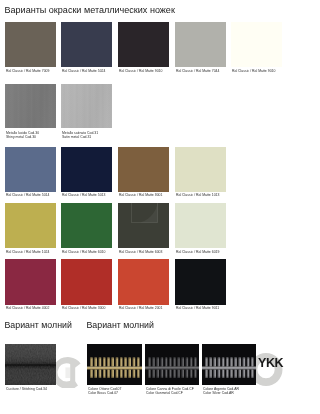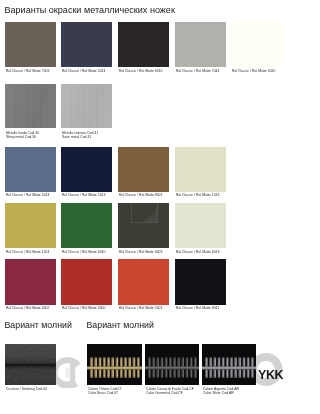--- a/index.html
+++ b/index.html
@@ -8,21 +8,21 @@
        overflow:hidden;position:relative;
        -webkit-font-smoothing:antialiased;}
   .h1,.h2,.lbl,.ykk{transform:translateZ(0);}
   .page{position:absolute;left:0;top:0;width:289px;height:392px;background:#fff;}
   .h1{position:absolute;left:4.5px;top:5px;font-size:9.05px;color:#1a1a1a;}
   .h2{position:absolute;font-size:8.8px;color:#1a1a1a;}
   .sw{position:absolute;}
   .lbl{position:absolute;font-size:3.45px;color:#2f2f2f;line-height:4.1px;white-space:nowrap;}
   .leather{overflow:hidden;}
   .leather svg{display:block;}
-  .ykk{position:absolute;left:258px;top:368px;font-size:12.5px;font-weight:bold;color:#1a1a1a;
+  .ykk{position:absolute;left:258px;top:356px;font-size:12.5px;font-weight:bold;color:#1a1a1a;
        letter-spacing:-0.4px;font-family:"Liberation Sans",sans-serif;}
   .wm{position:absolute;}
   .brushed{background-image:
      repeating-linear-gradient(90deg,
        rgba(255,255,255,0.020) 0px, rgba(255,255,255,0) 1.5px,
        rgba(0,0,0,0.016) 3px, rgba(0,0,0,0) 4.5px,
        rgba(255,255,255,0.012) 7px, rgba(0,0,0,0.010) 10px,
        rgba(255,255,255,0) 13px),
      linear-gradient(102deg, rgba(255,255,255,0.045), rgba(0,0,0,0.035) 65%, rgba(255,255,255,0.015));}
   .zip svg{display:block;}

